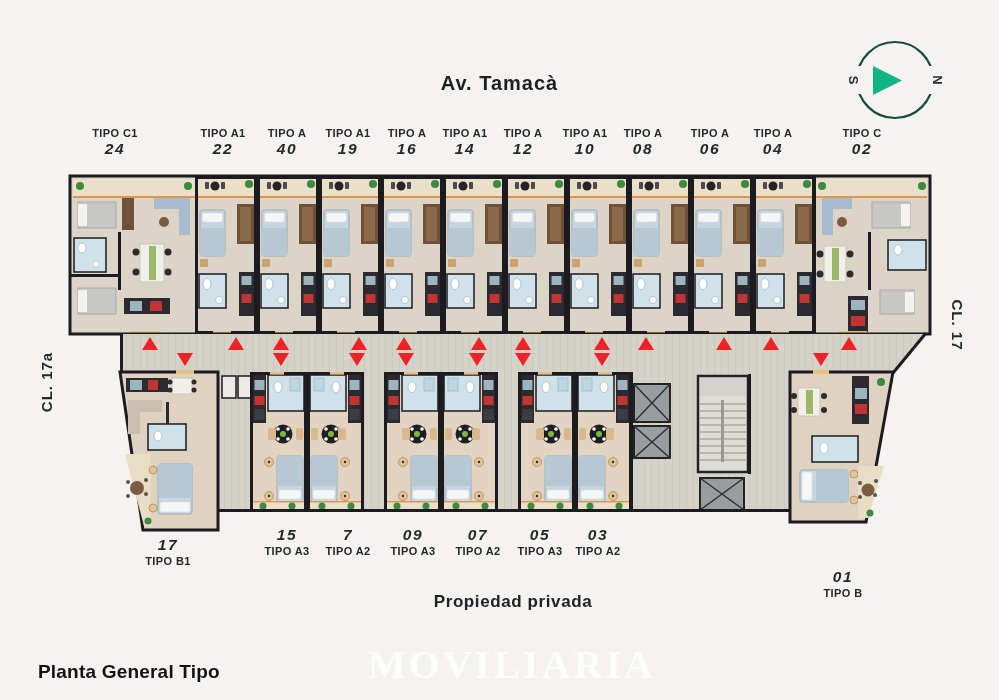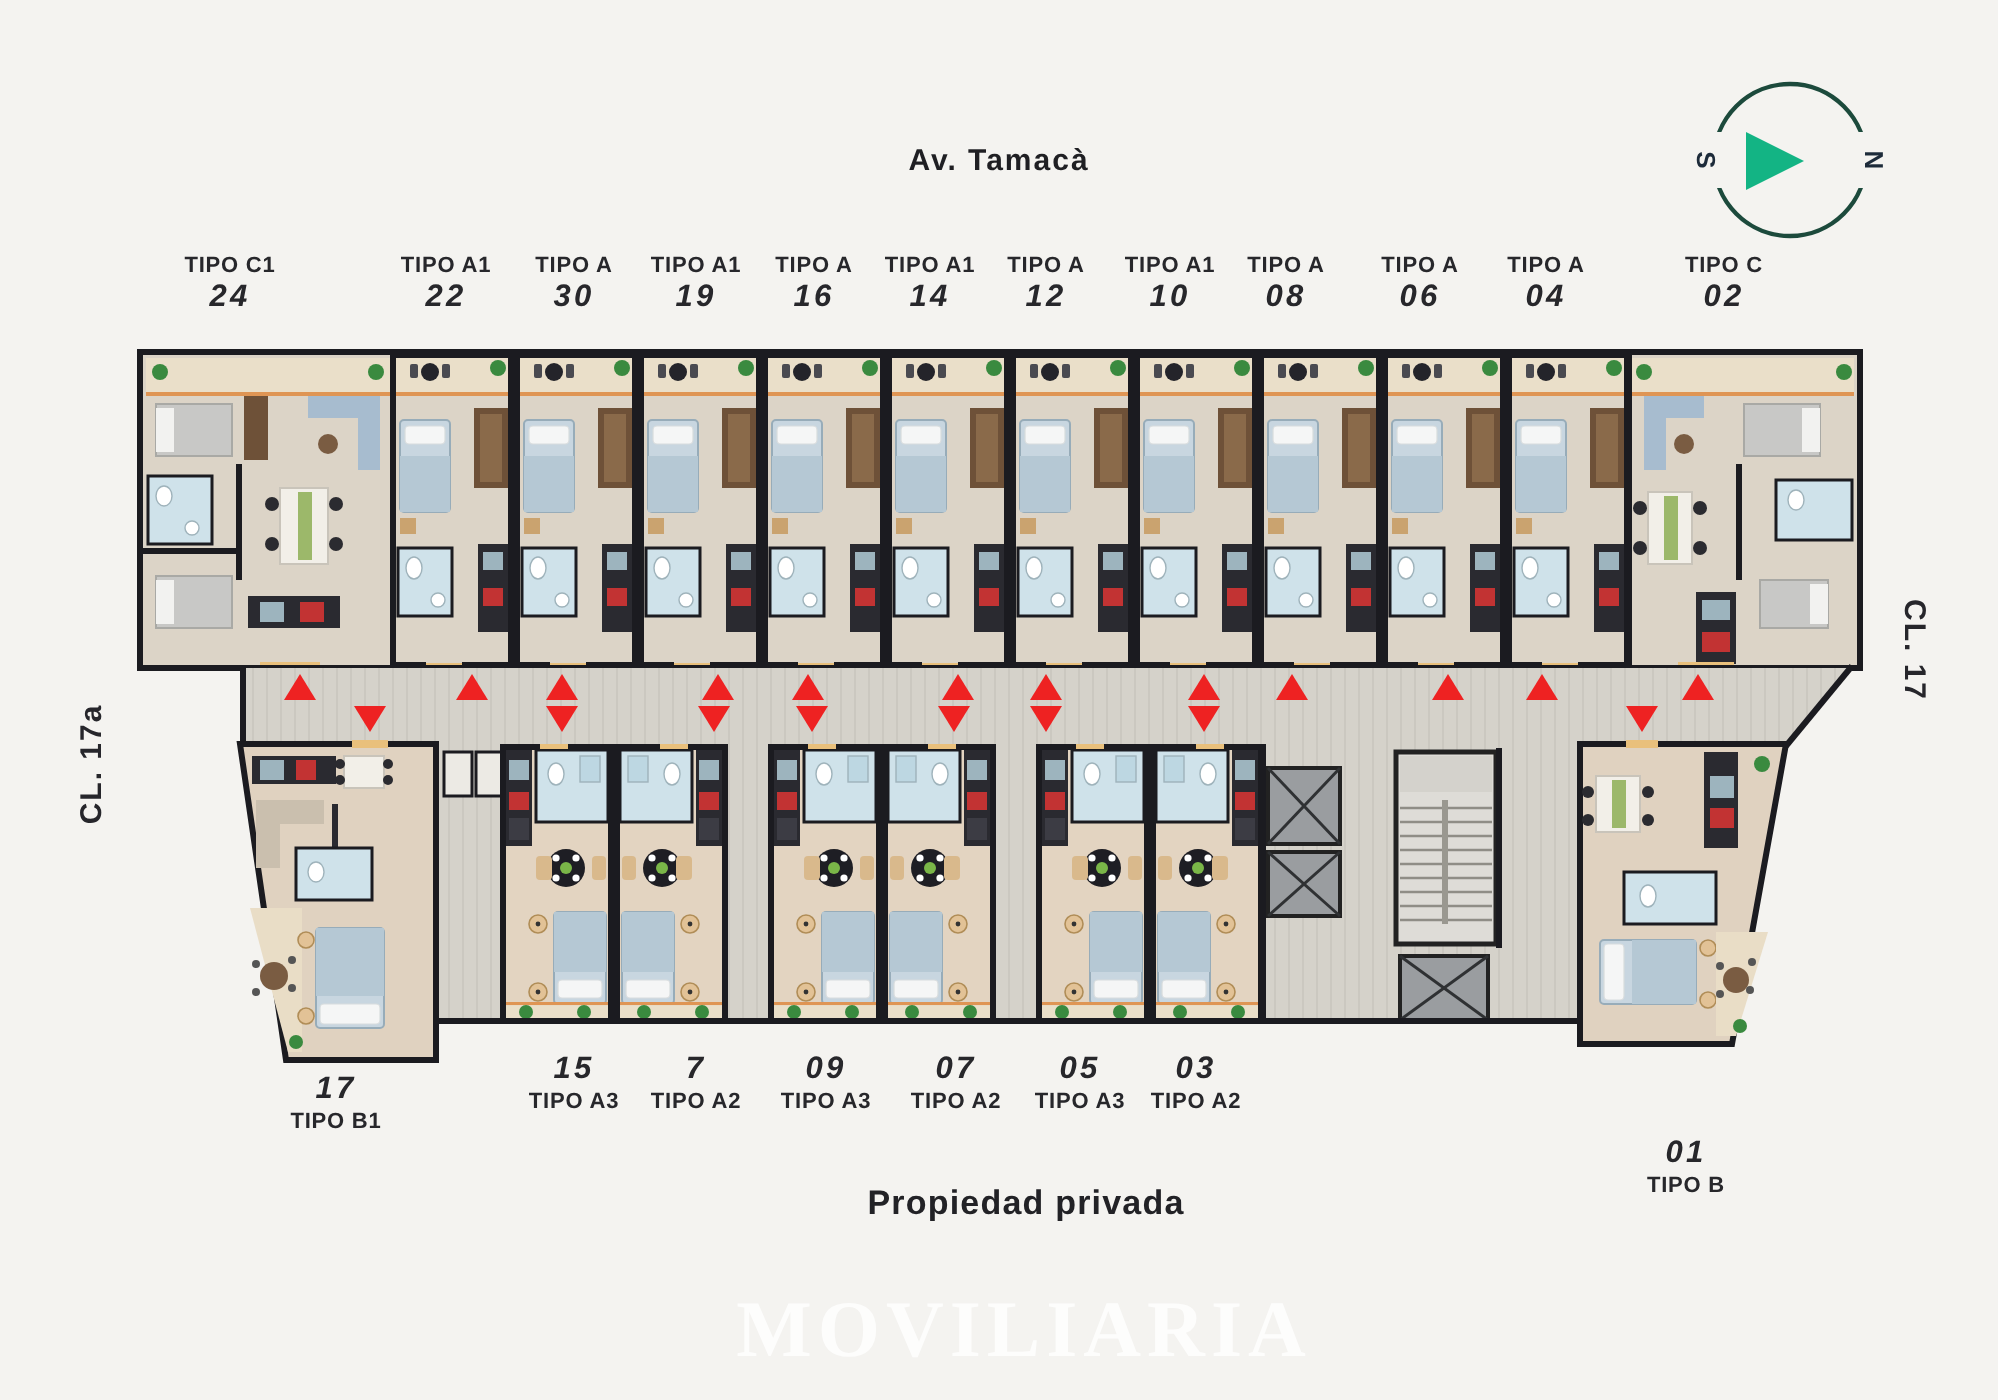--- a/index.html
+++ b/index.html
@@ -8,21 +8,21 @@
     background:#f4f3f0;
     font-family:"Liberation Sans", sans-serif;
     position:relative;overflow:hidden;
     color:#27272b;
   }
   .canvas{position:absolute;inset:0;}
   svg{position:absolute;left:0;top:0;}
   .txt{position:absolute;white-space:nowrap;}
   .street-top{
     left:50%;top:72px;transform:translateX(-50%);
-    font-size:15px;font-weight:700;letter-spacing:1px;color:#1f1f23;
+    font-size:20px;font-weight:700;letter-spacing:1px;color:#1f1f23;
   }
   .street-left{
     left:46px;top:382px;transform:translate(-50%,-50%) rotate(-90deg);
     font-size:15px;font-weight:700;letter-spacing:1px;color:#26262b;
   }
   .street-right{
     left:957px;top:325px;transform:translate(-50%,-50%) rotate(90deg);
     font-size:15px;font-weight:700;letter-spacing:1px;color:#26262b;
   }
   .street-bottom{
@@ -341,32 +341,33 @@
     <text x="853" y="80" transform="rotate(90 853 80)" text-anchor="middle" dominant-baseline="central" font-family="Liberation Sans, sans-serif" font-size="13" font-weight="700" fill="#1d2b3a">S</text>
     <text x="937" y="80" transform="rotate(90 937 80)" text-anchor="middle" dominant-baseline="central" font-family="Liberation Sans, sans-serif" font-size="13" font-weight="700" fill="#1d2b3a">N</text>
   </g>
 </svg>
 
 <div class="txt watermark">MOVILIARIA</div>
 <div class="txt street-top">Av. Tamacà</div>
 <div class="txt street-left">CL. 17a</div>
 <div class="txt street-right">CL. 17</div>
 <div class="txt street-bottom">Propiedad privada</div>
+<div class="txt plan-title">Planta General Tipo</div>
 
 <div class="ulabel" style="left:115px;top:127px">
   <span class="ut">TIPO C1</span>
   <span class="un">24</span>
 </div>
 <div class="ulabel" style="left:223px;top:127px">
   <span class="ut">TIPO A1</span>
   <span class="un">22</span>
 </div>
 <div class="ulabel" style="left:287px;top:127px">
   <span class="ut">TIPO A</span>
-  <span class="un">30</span>
+  <span class="un">40</span>
 </div>
 <div class="ulabel" style="left:348px;top:127px">
   <span class="ut">TIPO A1</span>
   <span class="un">19</span>
 </div>
 <div class="ulabel" style="left:407px;top:127px">
   <span class="ut">TIPO A</span>
   <span class="un">16</span>
 </div>
 <div class="ulabel" style="left:465px;top:127px">

